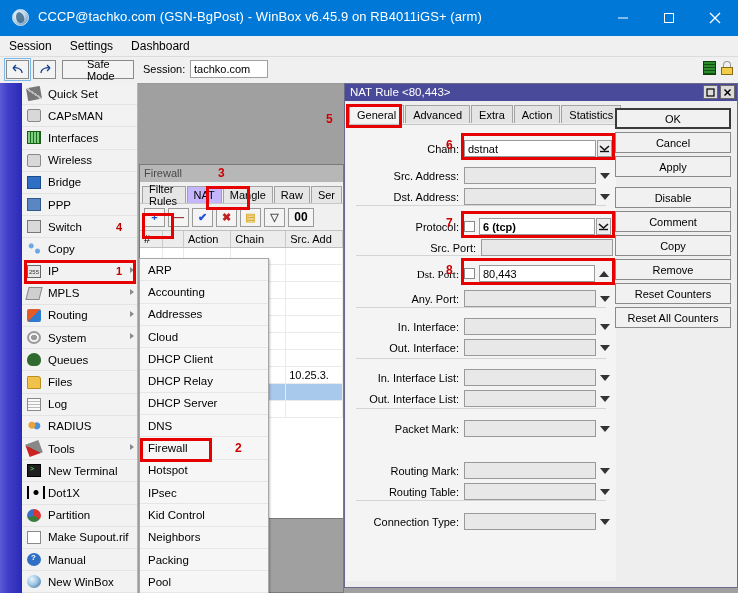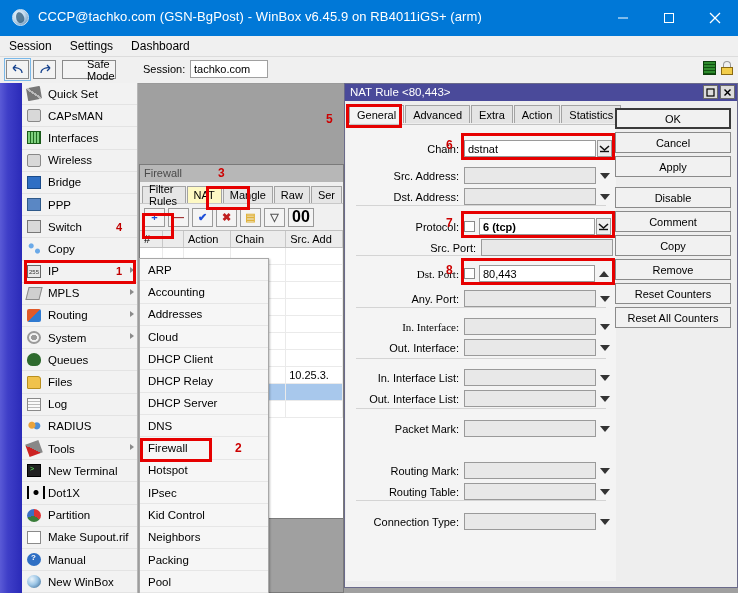--- a/index.html
+++ b/index.html
@@ -27,21 +27,21 @@
   
   .menubar{position:absolute;left:0;top:36px;width:738px;height:20px;background:#f0f0f0;
            border-bottom:1px solid #dcdcdc;display:flex;align-items:center;}
   .menubar .mi{padding:2px 9px;font-size:12px;color:#000;}
 
   
   .toolbar{position:absolute;left:0;top:57px;width:738px;height:26px;background:#f0f0f0;}
   .tbtn{position:absolute;top:3px;height:19px;border:1px solid #8a8a8a;background:#f3f3f3;
         display:flex;align-items:center;justify-content:center;box-sizing:border-box;}
   .tbtn.focus{outline:1px solid #7ab8e8;outline-offset:1px;}
-  .safemode{position:absolute;left:62px;top:3px;width:54px;height:19px;border:1px solid #8a8a8a;
+  .safemode{position:absolute;left:62px;top:3px;width:72px;height:19px;border:1px solid #8a8a8a;
             background:#f3f3f3;display:flex;align-items:center;justify-content:center;font-size:11px;box-sizing:border-box;padding-left:24px;}
   .sesslabel{position:absolute;left:143px;top:6px;font-size:11px;color:#000;}
   .sessfield{position:absolute;left:190px;top:3px;width:78px;height:18px;border:1px solid #a0a0a0;
              background:#ffffff;font-size:11px;display:flex;align-items:center;padding-left:3px;box-sizing:border-box;}
   .tbright{position:absolute;right:4px;top:4px;display:flex;gap:4px;align-items:center;}
   .greenbox{width:13px;height:14px;background:#1a6b1a;border:1px solid #0c3f0c;box-sizing:border-box;
             background-image:repeating-linear-gradient(to bottom,#2d8b2d 0,#2d8b2d 2px,#0f4f0f 2px,#0f4f0f 3px);}
   .lockico{width:14px;height:14px;position:relative;}
   .lockico .body{position:absolute;left:1px;bottom:0;width:12px;height:8px;background:#f2cd4a;border:1px solid #8a6a12;box-sizing:border-box;}
   .lockico .shk{position:absolute;left:3px;top:0;width:8px;height:7px;border:1.5px solid #9a9a9a;border-bottom:none;border-radius:4px 4px 0 0;box-sizing:border-box;}
@@ -101,26 +101,26 @@
   .ipmi{height:22.3px;display:flex;align-items:center;padding-left:8px;font-size:11.5px;color:#000;
         border-bottom:1px solid #e6e6e6;box-sizing:border-box;}
 
   
   .fwwin{position:absolute;left:139px;top:164px;width:205px;height:429px;background:#f0f0f0;
          border:1px solid #7a7a7a;box-sizing:border-box;}
   .fwtitle{height:17px;background:#b7b7b7;color:#4a4a4a;font-size:11px;padding-left:4px;line-height:17px;}
   .fwtabs{height:21px;display:flex;align-items:flex-end;padding-left:2px;background:#f0f0f0;}
   .fwtab{height:17px;padding:0 6px;font-size:11px;border:1px solid #a3a3a3;border-bottom:none;
          background:#e6e6e6;display:flex;align-items:center;box-sizing:border-box;margin-right:1px;}
-  .fwtab.sel{background:#fef9c3;text-align:right;}
+  .fwtab.sel{background:#c4b5fd;text-align:right;}
   .fwtools{height:26px;display:flex;align-items:center;gap:3px;padding-left:4px;background:#f0f0f0;
            border-top:1px solid #c8c8c8;}
   .ftb{width:21px;height:19px;border:1px solid #9a9a9a;background:#f4f4f4;display:flex;
        align-items:center;justify-content:center;box-sizing:border-box;font-size:11px;}
-  .ftb.wide{width:26px;font-weight:bold;font-size:16px;}
+  .ftb.wide{width:26px;font-weight:bold;font-size:12px;}
   .fwhdr{height:16px;display:flex;background:#ececec;border-top:1px solid #c0c0c0;border-bottom:1px solid #c0c0c0;font-size:11px;}
   .fwhdr div{border-right:1px solid #c8c8c8;display:flex;align-items:center;padding-left:4px;box-sizing:border-box;}
   .fwbody{position:relative;background:#fff;height:300px;}
   .fwrow{height:16px;border-bottom:1px solid #eaeaea;display:flex;}
   .fwrow.sel{background:#a8c8ec;}
   .fwcell{border-right:1px solid #eaeaea;box-sizing:border-box;font-size:11px;display:flex;align-items:center;padding-left:3px;overflow:hidden;white-space:nowrap;}
   .fwfoot{position:absolute;left:0;bottom:0;width:100%;height:74px;background:#a0a0a0;border-top:1px solid #7a7a7a;box-sizing:border-box;}
 
   
   .natwin{position:absolute;left:344px;top:83px;width:394px;height:505px;background:#eeeeee;
@@ -648,21 +648,21 @@
         <div class="frow" style="top: 164px; left: 0px; width: 268px;">
           <div class="flabel" style="width: 118px;">Any. Port:</div>
           <div style="display: flex; align-items: center;">
             <div class="finput" style="width: 132px;"></div>
             <div class="fcombo">
               <div class="caret"></div>
             </div>
           </div>
         </div>
         <div class="frow" style="top: 192px; left: 0px; width: 268px;">
-          <div class="flabel" style="width: 118px; font-family: Liberation Serif, serif;">In. Interface:</div>
+          <div class="flabel" style="width: 118px;">In. Interface:</div>
           <div style="display: flex; align-items: center;">
             <div class="finput" style="width: 132px;"></div>
             <div class="fcombo">
               <div class="caret"></div>
             </div>
           </div>
         </div>
         <div class="frow" style="top: 213px; left: 0px; width: 268px;">
           <div class="flabel" style="width: 118px;">Out. Interface:</div>
           <div style="display: flex; align-items: center;">

